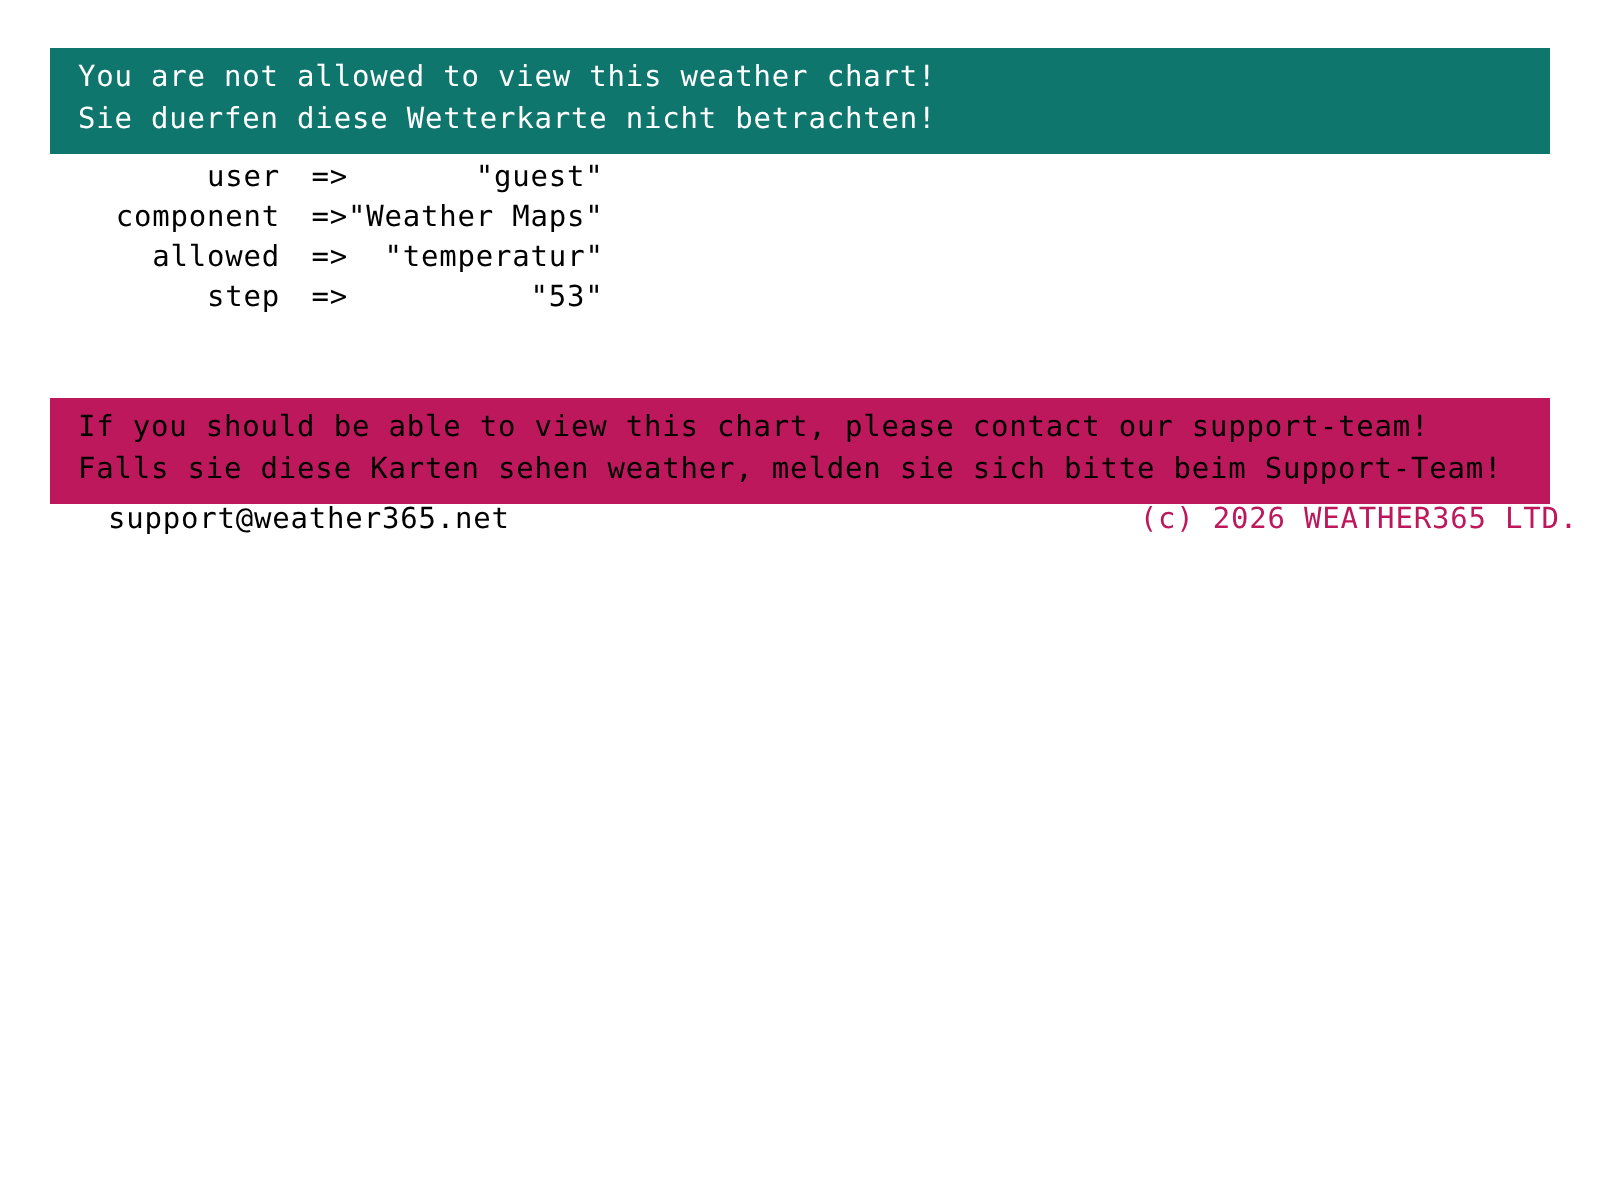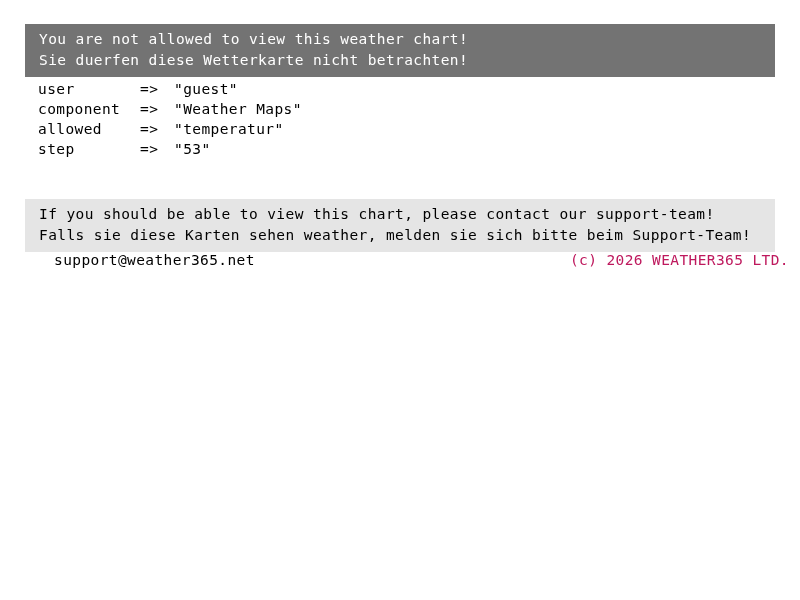--- a/index.html
+++ b/index.html
@@ -25,45 +25,46 @@
     width: 750px;
     box-sizing: border-box;
     padding: 5px 14px 6px 14px;
     font-size: 14.5px;
     line-height: 21px;
     letter-spacing: 0.4px;
     white-space: nowrap;
   }
   .banner-error {
     top: 24px;
-    background: #737373;
+    background: #0f766e;
     color: #ffffff;
   }
   .banner-info {
     top: 199px;
-    background: #e5e5e5;
+    background: #be185d;
     color: #000000;
   }
   .banner .line {
     display: block;
   }
   .params {
     position: absolute;
     left: 38px;
     top: 79px;
     font-size: 14.5px;
     line-height: 20px;
     letter-spacing: 0.4px;
     border-collapse: collapse;
   }
   .params td {
     padding: 0;
     height: 20px;
     vertical-align: top;
     white-space: pre;
+    text-align: right;
   }
   .params .col-key {
     width: 102px;
   }
   .params .col-arrow {
     width: 34px;
   }
   .footer {
     position: absolute;
     left: 54px;

